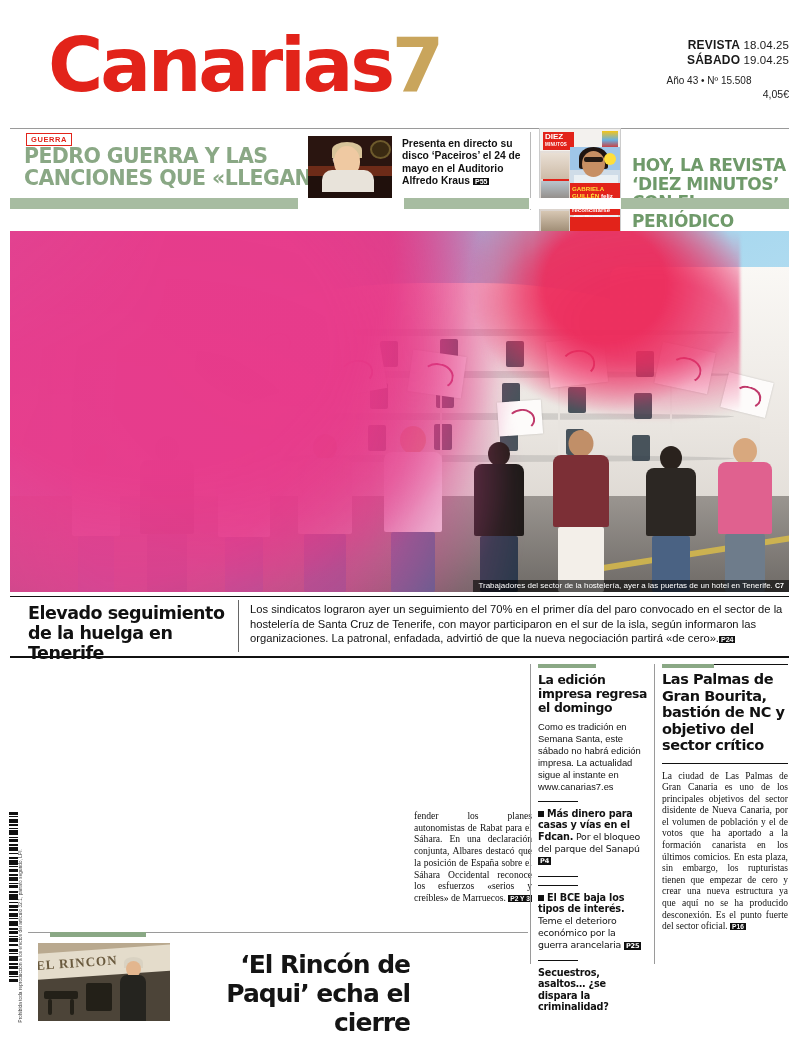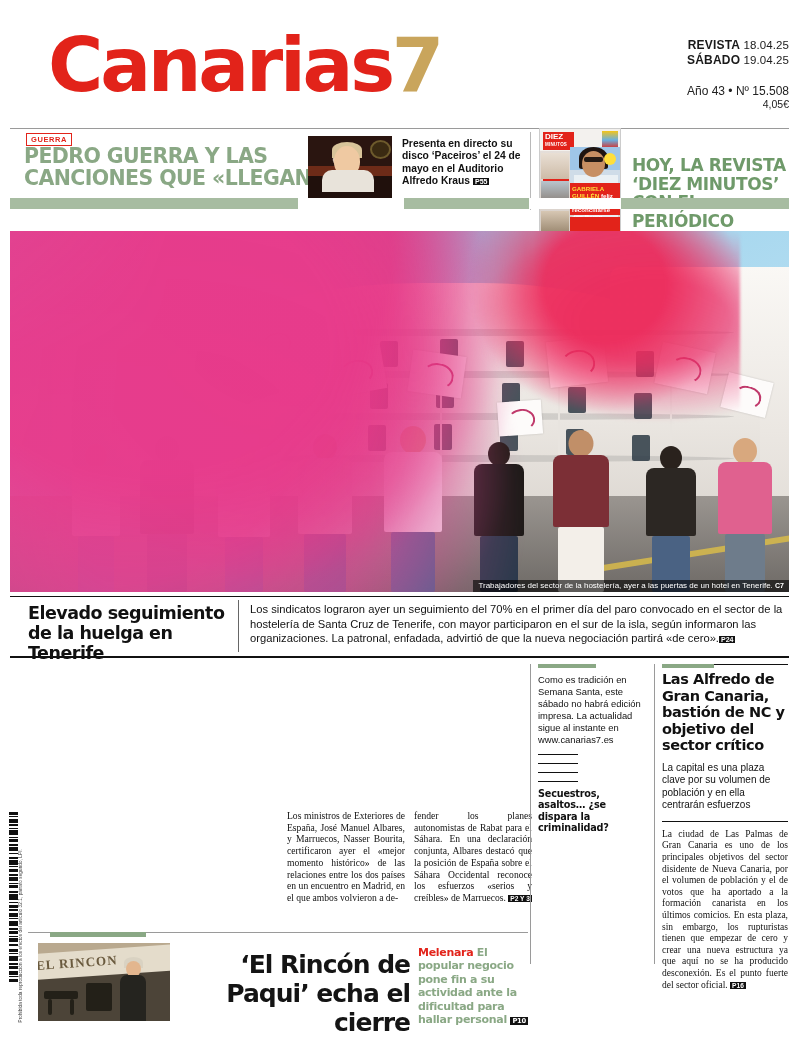--- a/index.html
+++ b/index.html
@@ -16,21 +16,21 @@
     font-family:"DejaVu Sans","Liberation Sans",sans-serif;
     font-weight:bold;font-size:74px;letter-spacing:-3.2px;
     color:#e2231a;line-height:1;
     transform:scaleX(1.02);transform-origin:left top;
   }
   .logo .seven{color:#c9a55c;}
   .dateblock{position:absolute;right:10px;top:38px;width:160px;text-align:right;}
   .dateline{font-size:11.5px;line-height:15px;color:#1a1a1a;}
   .dateline b{font-weight:bold;font-size:12px;letter-spacing:.2px;}
   .dateline .lt{font-weight:normal;letter-spacing:.1px;}
-  .subline{font-size:12px;line-height:14px;color:#222;margin-top:16px;}
+  .subline{font-size:10px;line-height:14px;color:#222;margin-top:6px;text-align:center;}
   .price{font-size:10.5px;line-height:13px;color:#222;}
   .dirblock{margin-top:11px;font-size:8.5px;line-height:11px;color:#333;}
   .dirblock .web{font-weight:bold;font-size:8.5px;}
 
   
   .promo{position:absolute;left:10px;top:128px;width:779px;height:90px;}
   .promo-rule{position:absolute;left:0;top:0;width:779px;height:1px;background:#9a9a9a;}
   .cultura-tag{
     position:absolute;left:16px;top:5px;
     border:1px solid #e2231a;color:#e2231a;font-weight:bold;
@@ -454,52 +454,61 @@
     <div class="strike-head">Elevado seguimiento de la huelga en Tenerife</div>
     <div class="strike-vrule"></div>
     <div class="strike-body">
       <span>Los sindicatos lograron ayer un seguimiento del 70% en el primer día del paro convocado en el sector de la hostelería de Santa Cruz de Tenerife, con mayor participaron en el sur de la isla, según informaron las organizaciones. La patronal, enfadada, advirtió de que la nueva negociación partirá «de cero».</span><span class="pg">P24</span>
     </div>
     <div class="strike-rule-bot"></div>
   </div>
 
   <div class="mainarea">
 
-    <div class="col-a">Los ministros de Exteriores de España, José Manuel Albares, y Marruecos, Nasser Bourita, certificaron ayer el «mejor momento histórico» de las relaciones entre los dos países en un encuentro en Madrid, en el que ambos volvieron a de-</div>
     <div class="col-b">
       <span>fender los planes autonomistas de Rabat para el Sáhara. En una declaración conjunta, Albares destacó que la posición de España sobre el Sáhara Occidental reconoce los esfuerzos «serios y creíbles» de Marruecos.</span>
       <span class="pg">P2 Y 3</span>
     </div>
 
     <div class="vline" style="left:520px;top:0;height:300px;"></div>
     <div class="vline" style="left:644px;top:0;height:300px;"></div>
 
     <div class="briefs">
       <div class="greenbar" style="width:58px;"></div>
+      <div class="brief-lead">La edición impresa regresa el domingo</div>
       <div class="brief-lead-body">Como es tradición en Semana Santa, este sábado no habrá edición impresa. La actualidad sigue al instante en www.canarias7.es</div>
       <div class="hr-s"></div>
 
+      <div class="brief">
+        <div class="t">
+          <span class="sq"></span><span>Más dinero para casas y vías en el Fdcan.</span><span class="d"> Por el bloqueo del parque del Sanapú </span><span class="pg">P4</span>
+        </div>
+      </div>
       <div class="hr-s"></div>
 
       <div class="hr-s"></div>
 
+      <div class="brief">
+        <div class="t">
+          <span class="sq"></span><span>El BCE baja los tipos de interés.</span><span class="d"> Teme el deterioro económico por la guerra arancelaria </span><span class="pg">P25</span>
+        </div>
+      </div>
       <div class="hr-s"></div>
 
       <div class="brief">
         <div class="t">
           <span>Secuestros, asaltos… ¿se dispara la criminalidad?</span>
         </div>
       </div>
     </div>
 
     <div class="rightcol">
       <div class="rc-rule"></div>
       <div class="rc-green"></div>
-      <div class="rc-head">Las Alfredo de Gran Canaria, bastión de NC y objetivo del sector crítico</div>
-      <div class="rc-sub">La capital es una plaza clave por su volumen de población y en ella centrarán esfuerzos</div>
+      <div class="rc-head">Las Palmas de Gran Bourita, bastión de NC y objetivo del sector crítico</div>
       <div class="rc-hr"></div>
       <div class="rc-body">
         <span>La ciudad de Las Palmas de Gran Canaria es uno de los principales objetivos del sector disidente de Nueva Canaria, por el volumen de población y el de votos que ha aportado a la formación canarista en los últimos comicios. En esta plaza, sin embargo, los rupturistas tienen que empezar de cero y crear una nueva estructura ya que aquí no se ha producido desconexión. Es el punto fuerte del sector oficial.</span>
         <span class="pg">P16</span>
       </div>
     </div>
   </div>
 
   <div class="bottom">
     <div class="b-rule"></div>
@@ -513,23 +522,20 @@
       <div class="tbl" style="left:10px;top:56px;width:4px;height:16px;"></div>
       <div class="tbl" style="left:32px;top:56px;width:4px;height:16px;"></div>
       <div class="tbl" style="left:48px;top:40px;width:26px;height:28px;"></div>
       <div class="lady-hair"></div>
       <div class="lady-h"></div>
       <div class="lady-b"></div>
     </div>
 
     <div class="b-head">‘El Rincón de Paqui’ echa el cierre</div>
 
-    <div class="b-side">
-      <span class="red">Melenara</span><span> El popular negocio pone fin a su actividad ante la dificultad para hallar personal </span><span class="pg">P10</span>
-    </div>
   </div>
 
   <div class="legal">
     <div class="bars">
       <i style="height:3px"></i>
         <i style="height:1px;background:#fff"></i>
       <i style="height:1px"></i>
         <i style="height:2px;background:#fff"></i>
       <i style="height:4px"></i>
         <i style="height:1px;background:#fff"></i>

